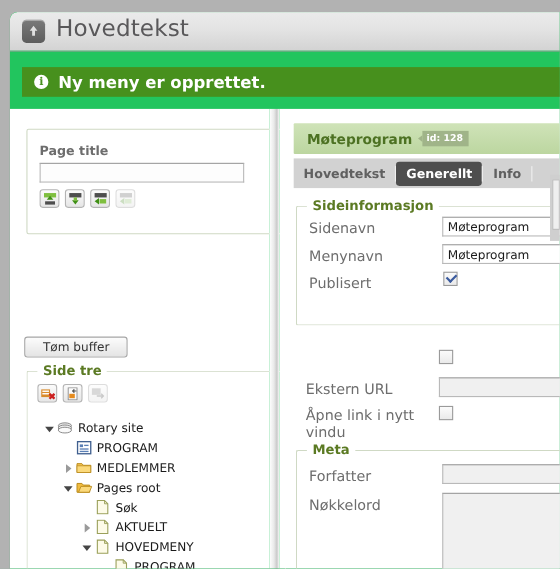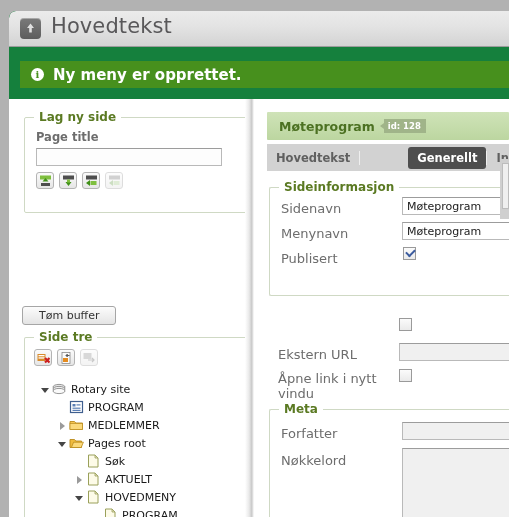--- a/index.html
+++ b/index.html
@@ -24,21 +24,21 @@
   }
   .outer-left {
     position: absolute; left: 0; top: 0;
     width: 9px; height: 517px;
     background: #b2b2b2;
   }
   .window {
     position: absolute;
     left: 9px; top: 11px;
     width: 500px; height: 506px;
-    background: #15803d;
+    background: #22c55e;
     border-top-left-radius: 7px;
     overflow: hidden;
   }
   
   .header {
     position: absolute;
     left: 0; top: 0;
     width: 500px; height: 35px;
     background: linear-gradient(to bottom, #ebebeb 0%, #e3e3e3 45%, #d3d3d3 100%);
     border-bottom: 1px solid #9c9c9c;
@@ -256,21 +256,20 @@
     font-weight: bold;
     color: #606060;
     padding: 4px 9px;
     cursor: pointer;
     white-space: nowrap;
   }
   .tab.active {
     background: #4e4e4e;
     color: #ffffff;
     border-radius: 3px;
-    margin-left: 48px;
   }
   .tabsep {
     width: 1px; height: 14px;
     background: #efefef;
     flex: none;
   }
   
   #fs-sideinfo { left: 13px; top: 88px; width: 242px; height: 91px; border-right: none; }
   #fs-meta { left: 13px; top: 310px; width: 242px; height: 196px; border-right: none; border-bottom: none; }
   .frow-lbl {
@@ -354,21 +353,20 @@
     </div>
 
     <div class="notice">
       <div class="notice-icon">i</div>
       <div class="notice-text">Ny meny er opprettet.</div>
     </div>
 
     <div class="col-left">
 
       <fieldset class="fs" id="fs-lag">
-        <div class="fs-legend">Lag ny side</div>
         <div class="lbl" id="lbl-pagetitle">Page title</div>
         <input class="txt-input" id="inp-pagetitle" type="text" value="" style="">
         <div class="iconrow">
           <button class="ibtn">
             <svg width="13" height="12" viewBox="0 0 13 12">
               <rect x="1" y="0.5" width="11" height="4" fill="#7fbf3f"></rect>
               <path d="M6.5 3 L9.5 6.5 L3.5 6.5 Z" fill="#3f8f16"></path>
               <rect x="2" y="8" width="9" height="3" fill="#4e4e4e"></rect>
             </svg>
           </button>

